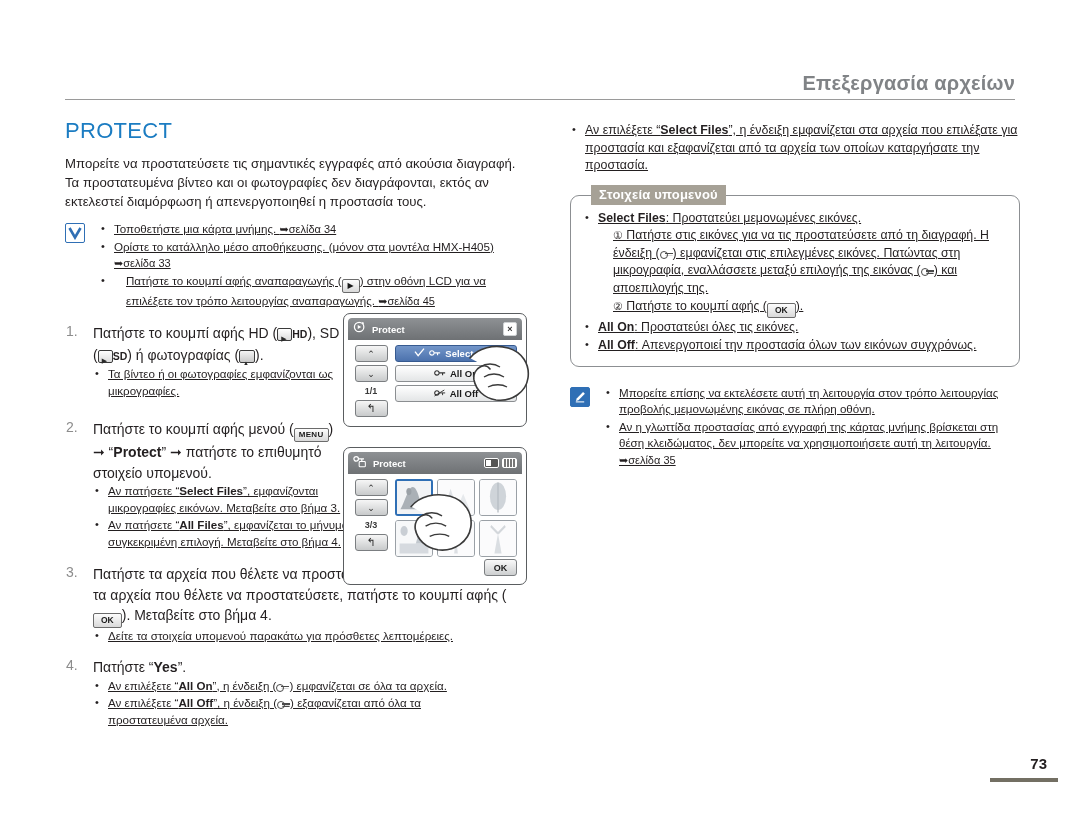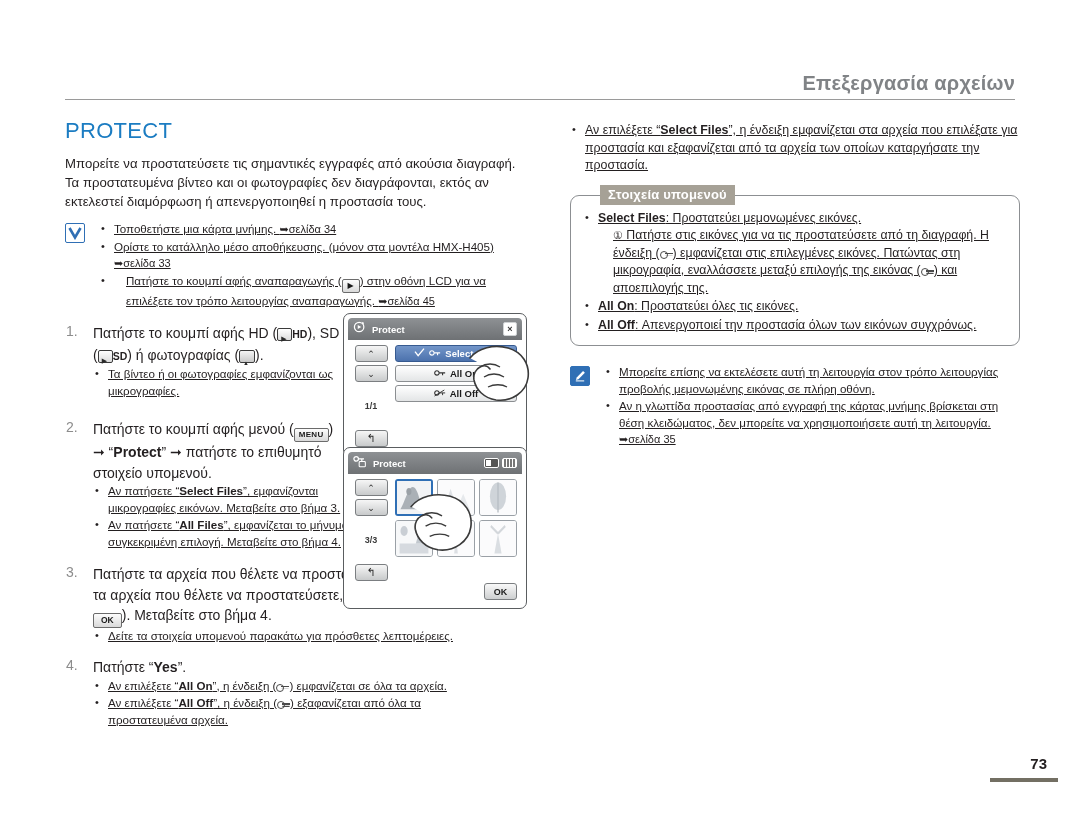--- a/index.html
+++ b/index.html
@@ -135,21 +135,21 @@
   }
   .dev-title { color:#ffffff; font-size:9.5px; font-weight:bold; flex:1; }
   .dev-body { padding:5px 5px 5px 5px; display:flex; gap:6px; background:#fff; }
   .dev-leftcol { width:36px; display:flex; flex-direction:column; align-items:center; gap:3px; }
   .navbtn {
     width:33px; height:17px; border:1px solid #7b7e81; border-radius:3px;
     background:linear-gradient(#f6f6f6,#c8cacb);
     display:flex; align-items:center; justify-content:center;
     font-size:9px; color:#2a2a2a;
   }
-  .pgcount { font-size:9px; font-weight:bold; color:#3a3a3a; margin:16px 0; }
+  .pgcount { font-size:9px; font-weight:bold; color:#3a3a3a; margin:1px 0; }
   .backbtn {
     width:33px; height:17px; border:1px solid #7b7e81; border-radius:3px;
     background:linear-gradient(#f6f6f6,#c8cacb);
     display:flex; align-items:center; justify-content:center;
     font-size:11px; color:#2a2a2a;
   }
   .menu-list { flex:1; display:flex; flex-direction:column; gap:3px; }
   .menu-item {
     height:17px; border:1px solid #8b8e91; border-radius:3px;
     background:linear-gradient(#ffffff,#e3e5e6);
@@ -187,21 +187,21 @@
   }
   .dev-footer { display:flex; justify-content:space-between; padding:0 5px 4px 5px; }
   .hand { position:absolute; pointer-events:none; }
 
   
   .submenu-box {
     border:1.4px solid #8c8f92; border-radius:9px;
     padding:14px 12px 10px 12px; margin-top:12px; position:relative;
   }
   .submenu-tag {
-    position:absolute; left:29px; top:-11px;
+    position:absolute; left:20px; top:-11px;
     background:#a6a196; color:#ffffff; font-weight:bold;
     font-size:13px; padding:2px 8px 3px 8px; letter-spacing:0.2px;
   }
   .submenu-box ul.dots > li { font-size:12.3px; line-height:17.5px; }
   .circ { font-size:11px; }
   ul.sub-indent { margin-left:14px; }
   ul.sub-indent > li { padding-left:14px; }
   ul.sub-indent > li::before { content:""; }
 
   
@@ -456,20 +456,24 @@
       <div class="submenu-tag">Στοιχεία υπομενού</div>
 
       <ul class="dots">
         <li>
           <b>Select Files</b><span>: Προστατεύει μεμονωμένες εικόνες.</span>
           <ul class="dots sub-indent" style="margin-left:0; margin-top:0;">
             <li style="padding-left:15px;">
               <span class="circ">①</span>
               <span>Πατήστε στις εικόνες για να τις προστατεύσετε από τη διαγραφή. Η ένδειξη (</span><span class="ic-key"></span><span>) εμφανίζεται στις επιλεγμένες εικόνες. Πατώντας στη μικρογραφία, εναλλάσσετε μεταξύ επιλογής της εικόνας (</span><span class="ic-key"></span><span>) και αποεπιλογής της.</span>
             </li>
+            <li style="padding-left:15px;">
+              <span class="circ">②</span>
+              <span>Πατήστε το κουμπί αφής (</span><span class="ic ic-ok"><span>OK</span></span><span>).</span>
+            </li>
           </ul>
         </li>
         <li>
           <b>All On</b><span>: Προστατεύει όλες τις εικόνες.</span>
         </li>
         <li>
           <b>All Off</b><span>: Απενεργοποιεί την προστασία όλων των εικόνων συγχρόνως.</span>
         </li>
       </ul>
     </div>

